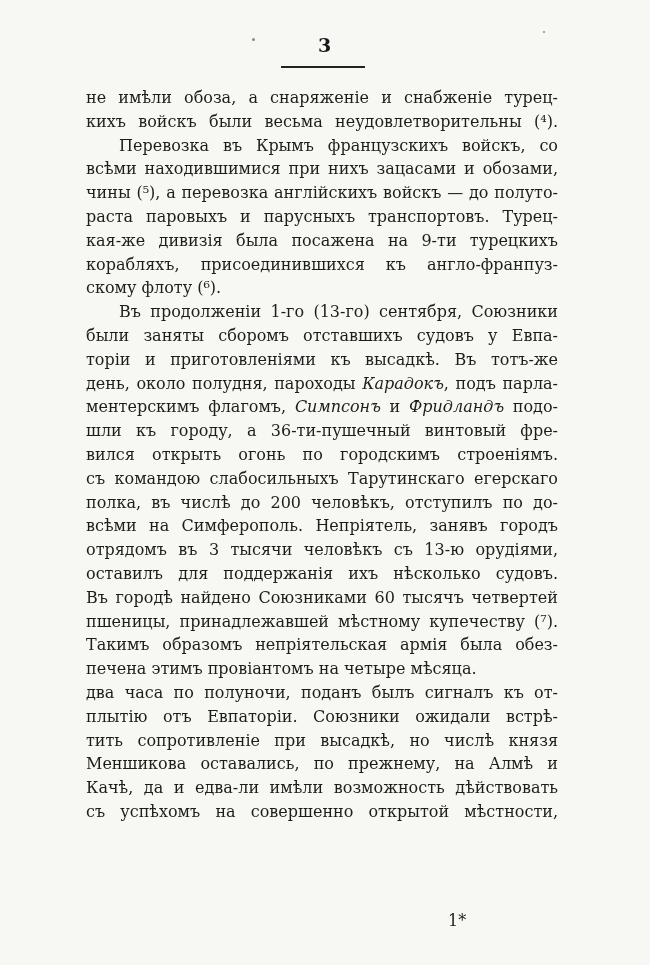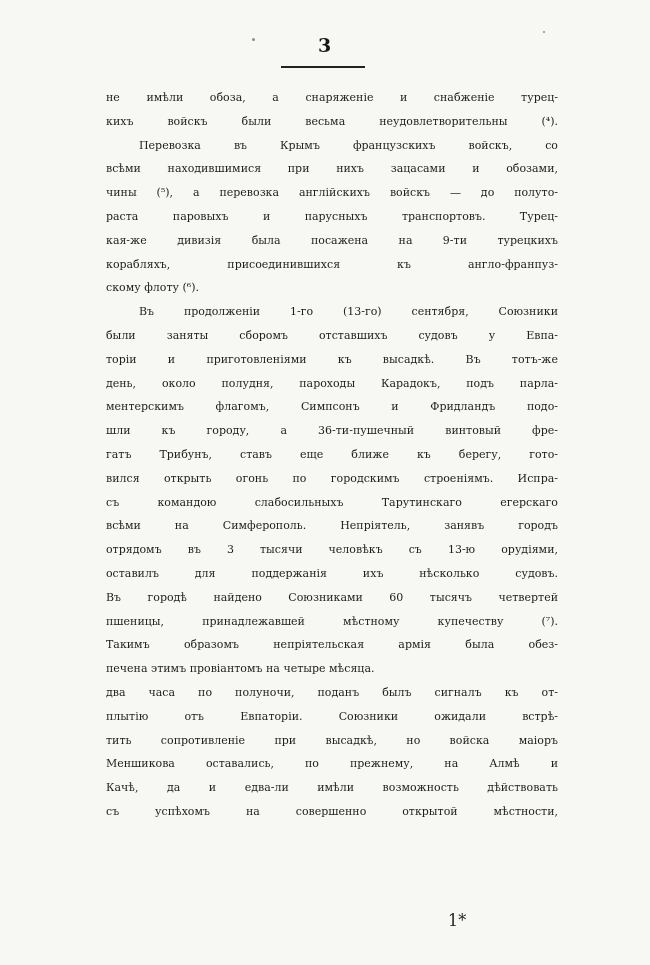--- a/index.html
+++ b/index.html
@@ -25,34 +25,33 @@
     position:absolute;width:3px;height:3px;border-radius:50%;
     background:#8b8b86;
   }
   .speck.s1{top:38px;left:252px;}
   .speck.s2{top:31px;left:543px;width:2px;height:2px;}
   .body-text{
     position:absolute;top:86px;left:86px;width:472px;
   }
   .line{
     height:23.8px;line-height:23.8px;
-    font-size:11px;
+    font-size:16px;
     text-align:justify;
     -moz-text-align-last:justify;
     text-align-last:justify;
     white-space:normal;
     overflow:hidden;
-    margin-left:20px;
   }
   .line.indent{padding-left:33px;}
   .line.end{
     -moz-text-align-last:left;
     text-align-last:left;
   }
-  .it{}
+  .it{font-style:italic;}
   .footer-mark{
     position:absolute;top:911px;left:448px;
     font-size:16px;color:#1e1d1b;
   }
 </style>
 </head>
 <body>
 
 <div class="page">
   <div class="pagenum">3</div>
@@ -68,31 +67,31 @@
       <div class="line"><span>раста паровыхъ и парусныхъ транспортовъ. Турец-</span></div>
       <div class="line"><span>кая-же дивизія была посажена на 9-ти турецкихъ</span></div>
       <div class="line"><span>корабляхъ, присоединившихся къ англо-франпуз-</span></div>
       <div class="line end"><span>скому флоту (⁶).</span></div>
       <div class="line indent"><span>Въ продолженіи 1-го (13-го) сентября, Союзники</span></div>
       <div class="line"><span>были заняты сборомъ отставшихъ судовъ у Евпа-</span></div>
       <div class="line"><span>торіи и приготовленіями къ высадкѣ. Въ тотъ-же</span></div>
       <div class="line"><span>день, около полудня, пароходы </span><span class="it">Карадокъ</span><span>, подъ парла-</span></div>
       <div class="line"><span>ментерскимъ флагомъ, </span><span class="it">Симпсонъ</span><span> и </span><span class="it">Фридландъ</span><span> подо-</span></div>
       <div class="line"><span>шли къ городу, а 36-ти-пушечный винтовый фре-</span></div>
-      <div class="line"><span>гатъ </span><span class="it">Трибунъ</span><span>, ставъ еще ближе къ берегу, гото-</span></div>
       <div class="line"><span>вился открыть огонь по городскимъ строеніямъ. Испра-</span></div>
       <div class="line"><span>съ командою слабосильныхъ Тарутинскаго егерскаго</span></div>
+      <div class="line"><span>полка, въ числѣ до 200 человѣкъ, отступилъ по до-</span></div>
       <div class="line"><span>всѣми на Симферополь. Непріятель, занявъ городъ</span></div>
       <div class="line"><span>отрядомъ въ 3 тысячи человѣкъ съ 13-ю орудіями,</span></div>
       <div class="line"><span>оставилъ для поддержанія ихъ нѣсколько судовъ.</span></div>
       <div class="line"><span>Въ городѣ найдено Союзниками 60 тысячъ четвертей</span></div>
       <div class="line"><span>пшеницы, принадлежавшей мѣстному купечеству (⁷).</span></div>
       <div class="line"><span>Такимъ образомъ непріятельская армія была обез-</span></div>
       <div class="line end"><span>печена этимъ провіантомъ на четыре мѣсяца.</span></div>
       <div class="line"><span>два часа по полуночи, поданъ былъ сигналъ къ от-</span></div>
       <div class="line"><span>плытію отъ Евпаторіи. Союзники ожидали встрѣ-</span></div>
-      <div class="line"><span>тить сопротивленіе при высадкѣ, но войска маіоръ</span></div>
+      <div class="line"><span>тить сопротивленіе при высадкѣ, но числѣ князя</span></div>
       <div class="line"><span>Меншикова оставались, по прежнему, на Алмѣ и</span></div>
       <div class="line"><span>Качѣ, да и едва-ли имѣли возможность дѣйствовать</span></div>
       <div class="line"><span>съ успѣхомъ на совершенно открытой мѣстности,</span></div>
     </div>
   <div class="footer-mark">1*</div>
 </div>
 
 </body></html>

